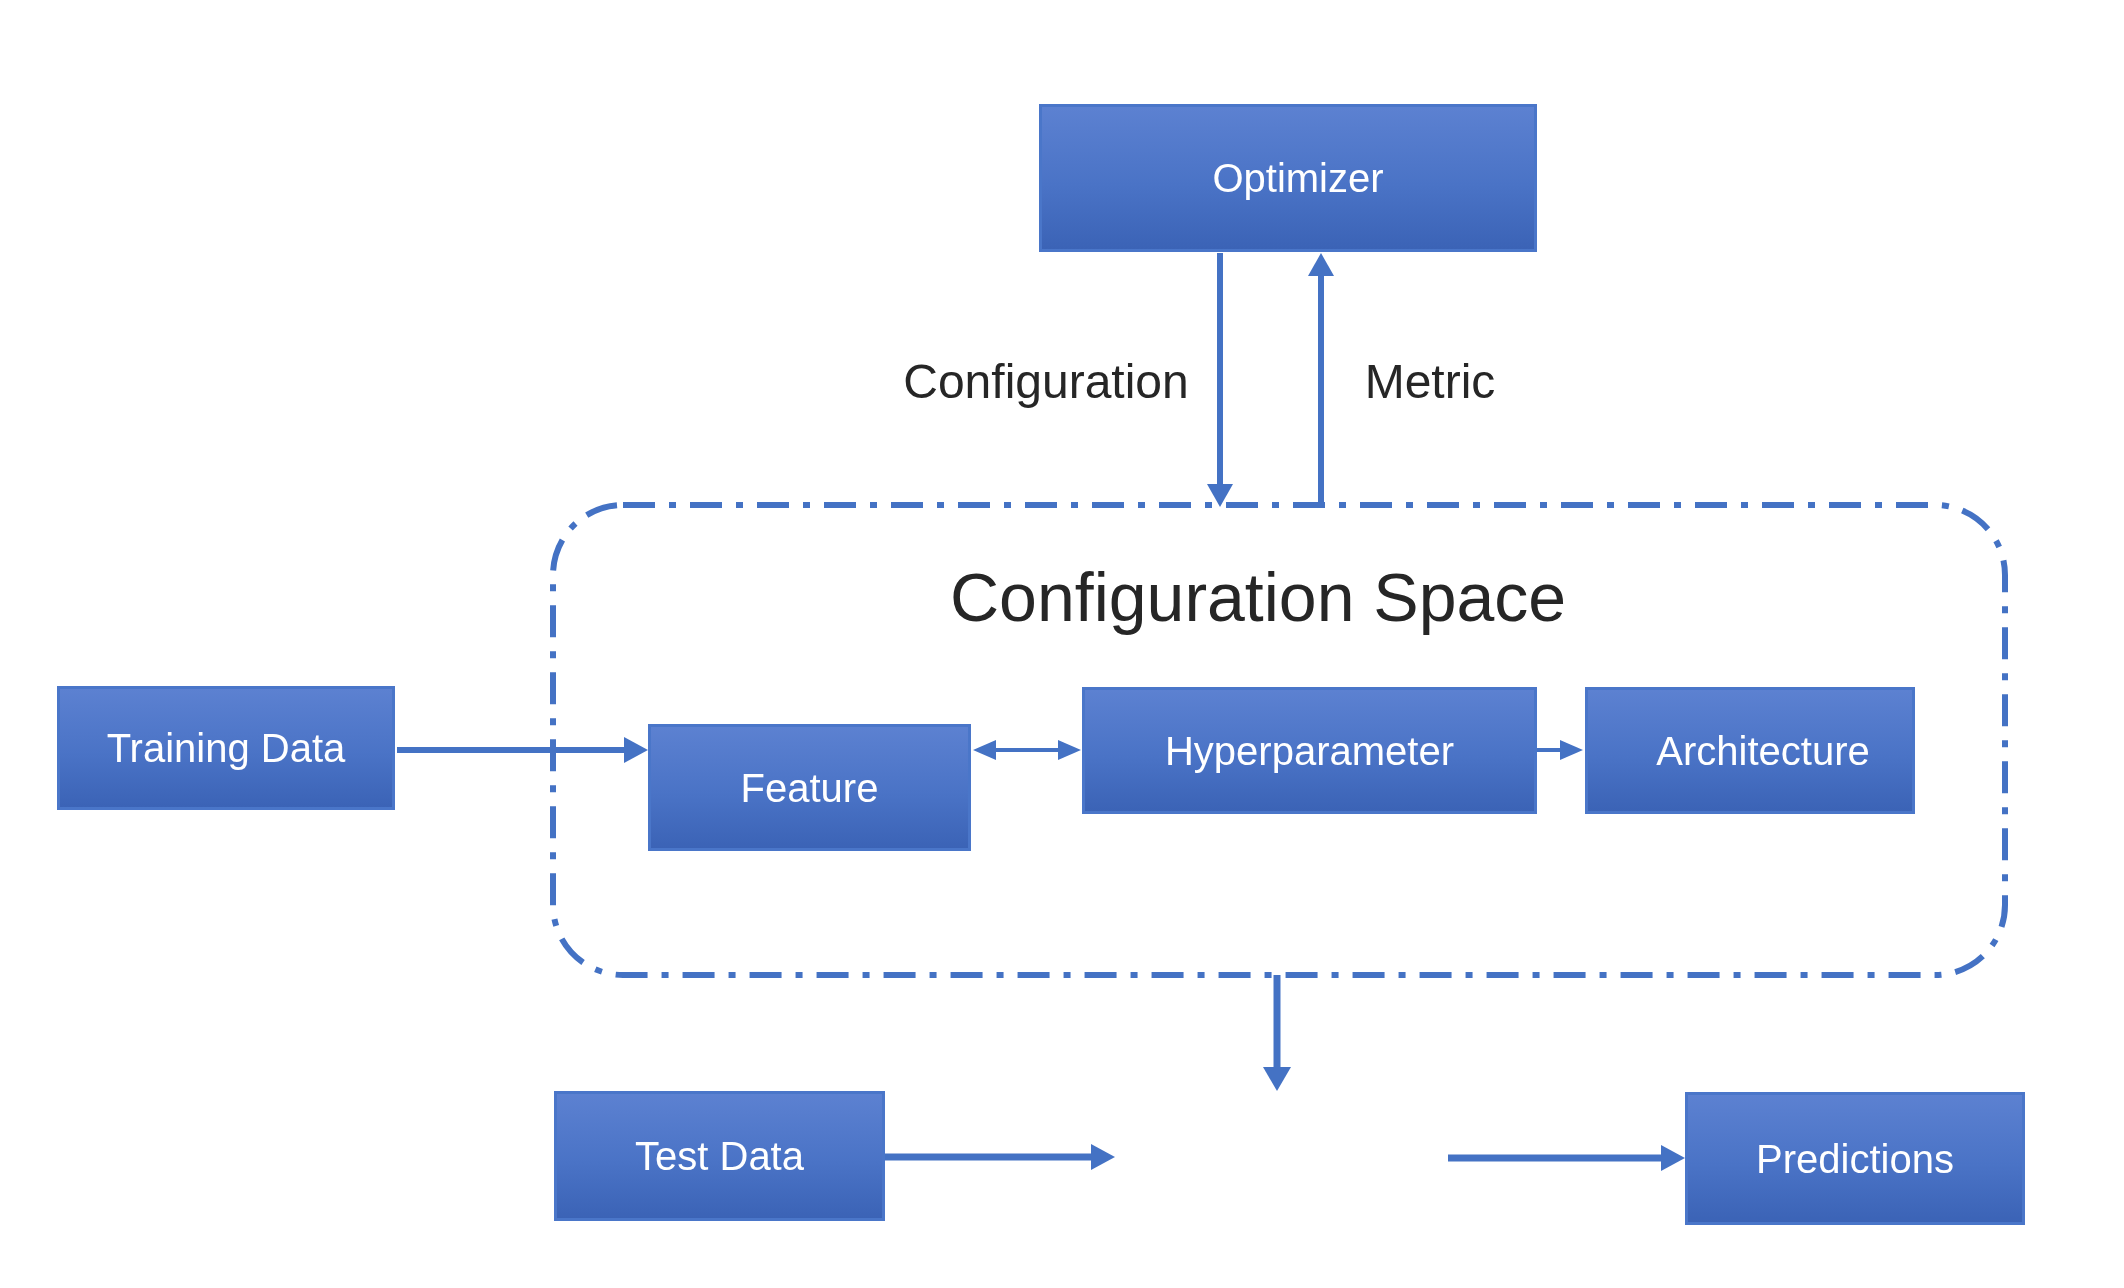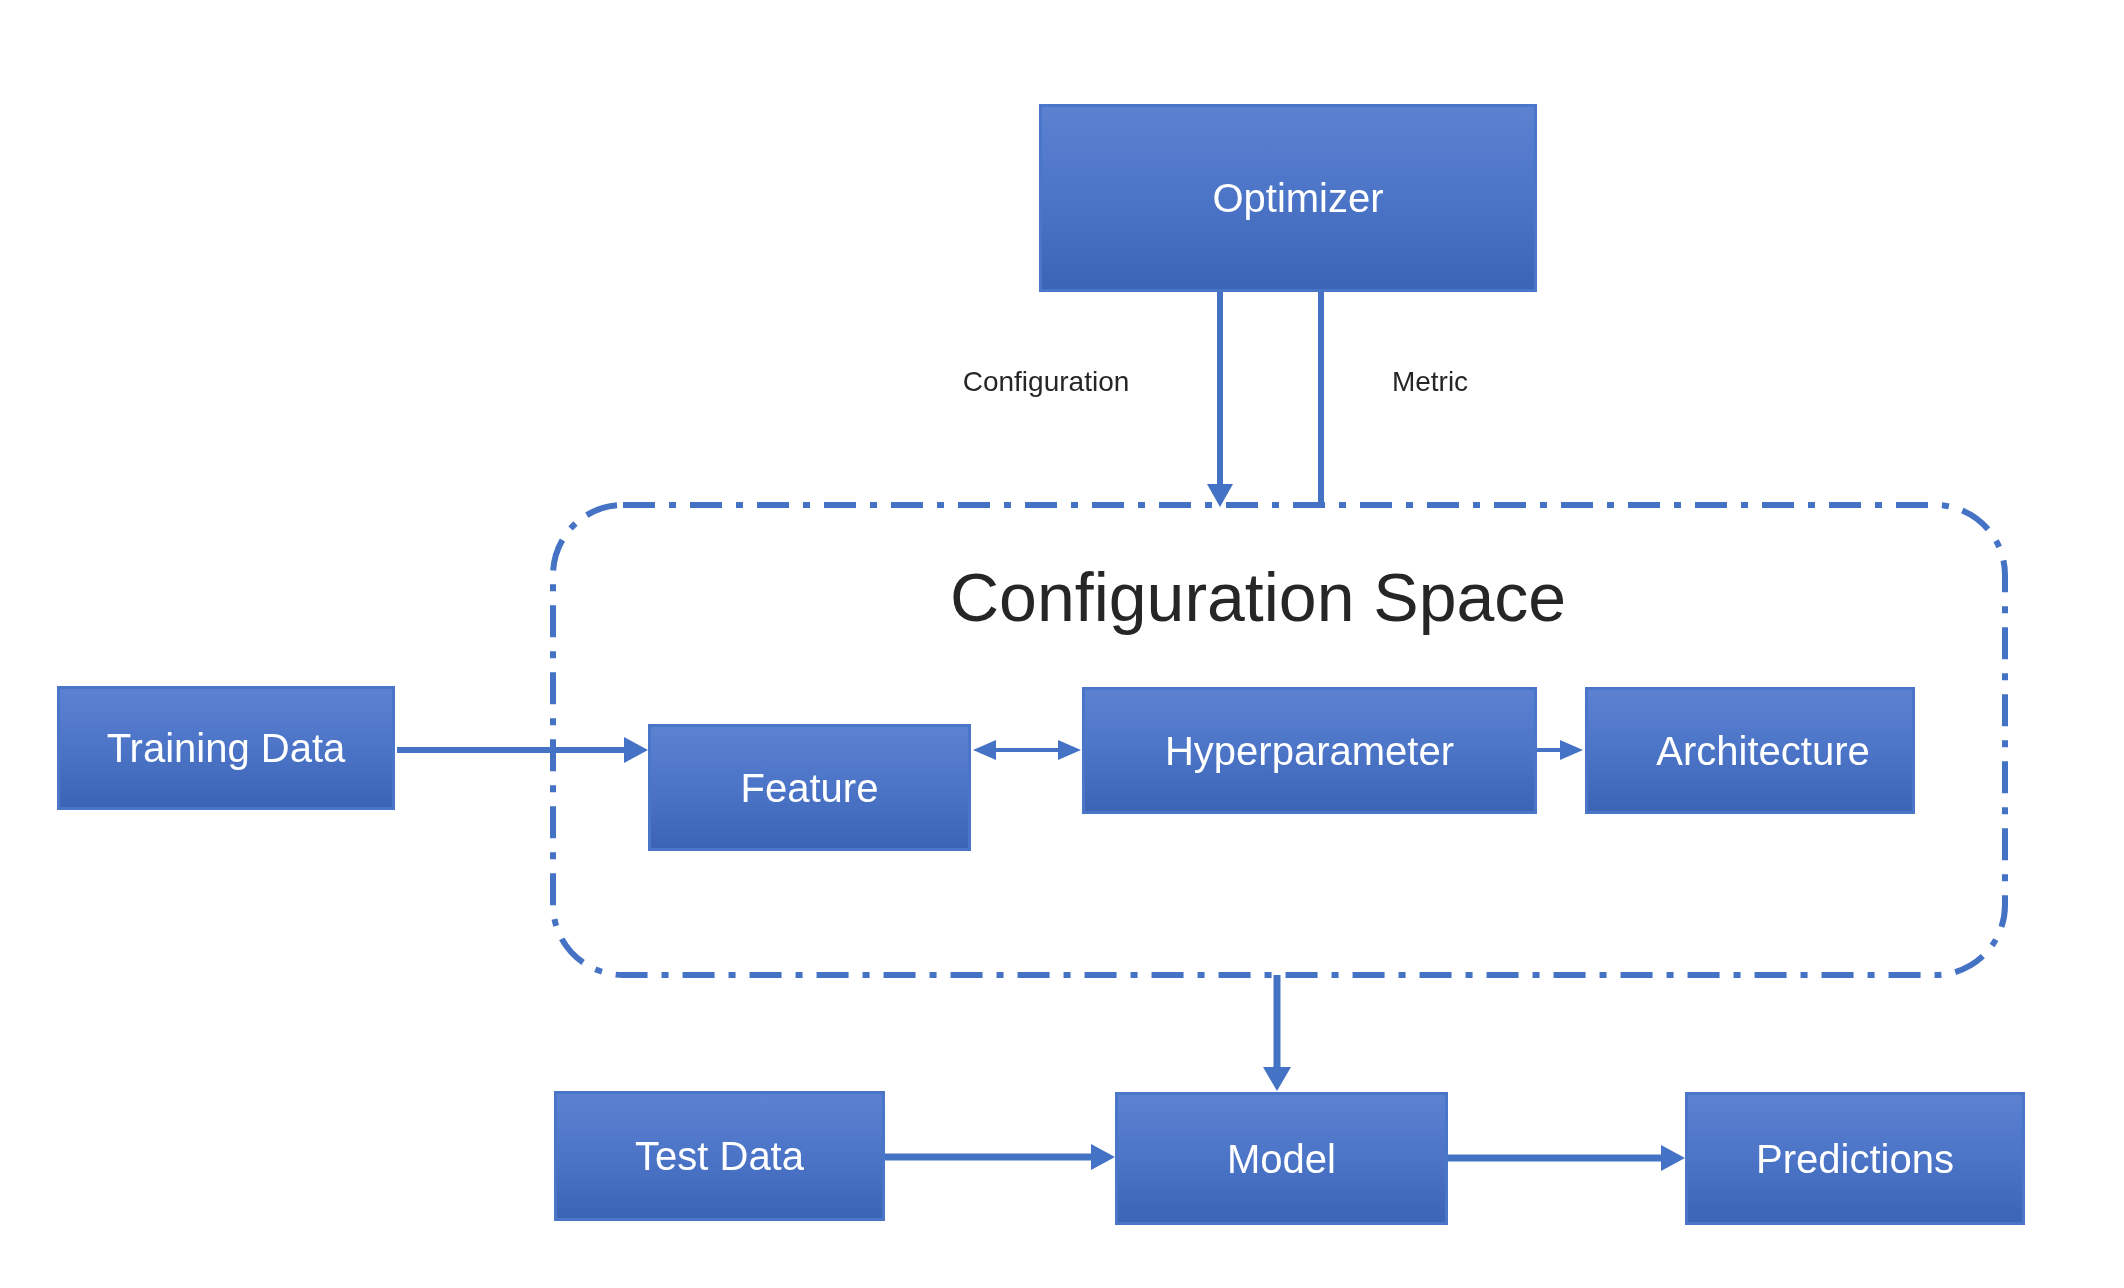--- a/index.html
+++ b/index.html
@@ -47,32 +47,32 @@
     background: linear-gradient(180deg,
       var(--node-fill-top) 0%,
       var(--node-fill-mid) 55%,
       var(--node-fill-bottom) 100%);
     border: 3px solid var(--node-border);
     color: var(--node-text);
     font-size: 40px;
     line-height: 1;
     white-space: nowrap;
   }
-  .node-optimizer      { left: 1039px; top: 104px;  width: 498px; height: 188px; padding-left: 20px; }
+  .node-optimizer      { left: 1039px; top: 104px;  width: 498px; height: 148px; padding-left: 20px; }
   .node-training-data  { left: 57px;   top: 686px;  width: 338px; height: 124px; }
   .node-feature        { left: 648px;  top: 687px;  width: 323px; height: 127px; margin-top: 37px; }
   .node-hyperparameter { left: 1082px; top: 687px;  width: 455px; height: 127px; }
   .node-architecture   { left: 1585px; top: 687px;  width: 330px; height: 127px; padding-left: 26px; }
   .node-test-data      { left: 554px;  top: 1091px; width: 331px; height: 130px; }
   .node-model          { left: 1115px; top: 1092px; width: 333px; height: 133px; }
   .node-predictions    { left: 1685px; top: 1092px; width: 340px; height: 133px; }
   .float-label {
     position: absolute;
     color: var(--label-text);
-    font-size: 28px;
+    font-size: 48px;
     line-height: 48px;
     text-align: center;
     white-space: nowrap;
   }
   .label-configuration { left: 896px;  top: 358px; width: 300px; }
   .label-metric        { left: 1330px; top: 358px; width: 200px; }
   .label-config-space-title {
     left: 950px; top: 568px; width: 600px;
     font-size: 68px; line-height: 58px;
   }
@@ -146,23 +146,20 @@
   </div>
 
   <div class="node node-architecture">
     <span>Architecture</span>
   </div>
 
   <div class="node node-test-data">
     <span>Test Data</span>
   </div>
 
-  <div class="node node-model">
-    <span>Model</span>
-  </div>
 
   <div class="node node-predictions">
     <span>Predictions</span>
   </div>
 
   <div class="float-label label-configuration">Configuration</div>
 
   <div class="float-label label-metric">Metric</div>
 
   <div class="float-label label-config-space-title">Configuration Space</div>

